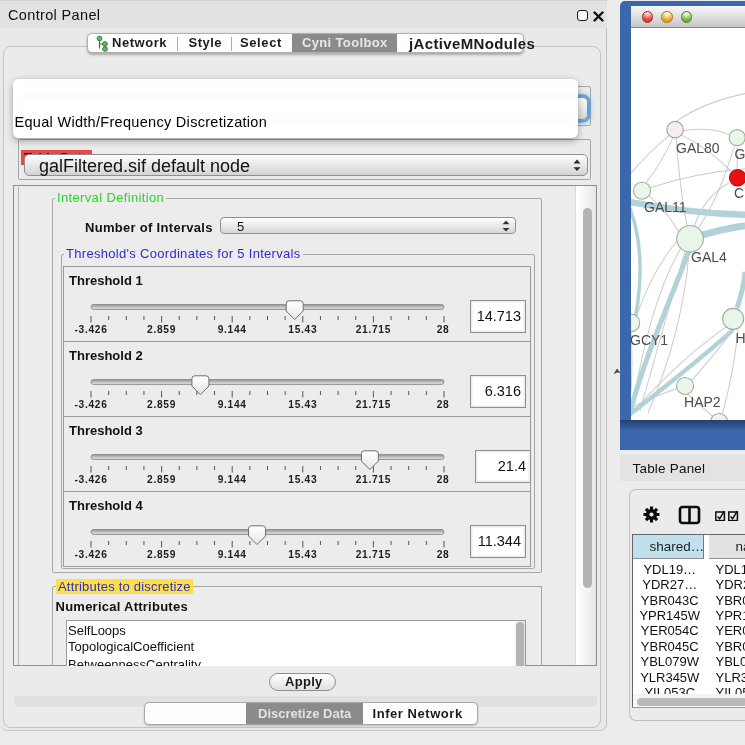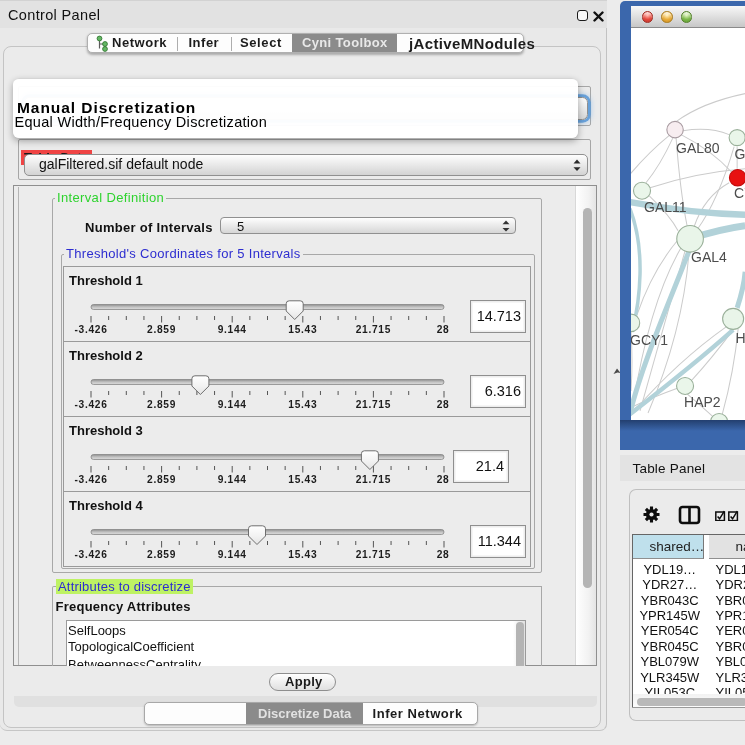--- a/index.html
+++ b/index.html
@@ -33,33 +33,33 @@
   <div class="abs" style="left:88.5px;top:3px;width:1px;height:14px;background:#adadad;"></div>
   <div class="abs" style="left:142.5px;top:3px;width:1px;height:14px;background:#adadad;"></div>
 </div>
 <svg class="abs" style="left:95px;top:35px;" width="15" height="17" viewBox="0 0 15 17">
   <path d="M4.5 4 V13.5 M4.5 9 H10 M10 9 V14" stroke="#5a5a5a" stroke-width="1.2" fill="none"></path>
   <circle cx="4.5" cy="3.5" r="2.4" fill="#63b763" stroke="#337733" stroke-width="0.9"></circle>
   <circle cx="10" cy="9" r="2.4" fill="#63b763" stroke="#337733" stroke-width="0.9"></circle>
   <circle cx="10" cy="14" r="2.4" fill="#63b763" stroke="#337733" stroke-width="0.9"></circle>
 </svg>
 <div class="abs" style="left:112px;top:35px;font-size:13px;font-weight:700;letter-spacing:0.55px;color:#1c1c1c;">Network</div>
-<div class="abs" style="left:188.5px;top:35px;font-size:13px;font-weight:700;letter-spacing:0.5px;color:#1c1c1c;">Infer</div>
+<div class="abs" style="left:188.5px;top:35px;font-size:13px;font-weight:700;letter-spacing:0.5px;color:#1c1c1c;">Style</div>
 <div class="abs" style="left:240px;top:35px;font-size:13px;font-weight:700;letter-spacing:0.6px;color:#1c1c1c;">Select</div>
 <div class="abs" style="left:302px;top:35px;font-size:13px;font-weight:700;letter-spacing:0.35px;color:#e8e8e8;">Cyni Toolbox</div>
 <div class="abs" style="left:409px;top:35px;font-size:15px;font-weight:700;letter-spacing:0.35px;color:#1c1c1c;">jActiveMNodules</div>
 
 <div class="abs" style="left:18px;top:86px;width:573px;height:40px;border:1px solid #a6a6a6;border-radius:2px;"></div>
 
 <div class="abs" style="left:24px;top:97px;width:564px;height:23px;background:linear-gradient(#fdfdfd,#d8d8d8);border:1px solid #8f8f8f;border-radius:5.5px;box-shadow:0 0 0 2.8px rgba(82,148,212,0.8), 0 0 5px 3px rgba(120,175,230,0.55);"></div>
 
 <div class="abs" style="left:18px;top:139px;width:573px;height:41px;border:1px solid #a6a6a6;border-radius:2px;"></div>
 <div class="abs" style="left:21px;top:150px;font-size:13px;font-weight:700;color:#1a1a1a;background:#ef4444;padding:0 3px;">Table Data</div>
 <div class="abs" style="left:24px;top:153.5px;width:564px;height:22.5px;background:linear-gradient(#fefefe,#d3d3d3);border:1px solid #909090;border-radius:5px;"></div>
-<div class="abs" style="left:39px;top:156px;font-size:14px;color:#111;">galFiltered.sif default node</div>
+<div class="abs" style="left:39px;top:156px;font-size:18px;color:#111;">galFiltered.sif default node</div>
 <svg class="abs" style="left:571.5px;top:159px;" width="10" height="13" viewBox="0 0 10 13">
   <path d="M1.5 4.4 L5 0.6 L8.5 4.4 Z" fill="#2a2a2a"></path>
       <path d="M1.5 8.2 L5 12 L8.5 8.2 Z" fill="#2a2a2a"></path>
 </svg>
 
 <div class="abs" id="content" style="left:13px;top:185px;width:584px;height:481px;background:#ececec;border:1px solid #8f8f8f;overflow:hidden;">
   <div class="abs" style="left:4px;top:1px;width:1px;height:480px;background:#b5b5b5;"></div>
 
   <div class="abs" style="left:561px;top:0;width:22px;height:481px;background:linear-gradient(to right,#ffffff,#f2f2f2 60%,#e2e2e2);border-left:1px solid #d8d8d8;"></div>
   <div class="abs" style="left:569px;top:22px;width:8.5px;height:380px;background:#b4b4b4;border-radius:4.5px;"></div>
@@ -117,26 +117,26 @@
 <use href="#thumb" x="137.4" y="109.5"></use>
 <use href="#thumb" x="306.9" y="184.5"></use>
 <use href="#thumb" x="194" y="259.5"></use>
 </svg>
 <div class="abs" style="left:69px;top:273px;font-size:13px;font-weight:700;color:#111;">Threshold 1</div>
 <div class="abs" style="left:69px;top:348px;font-size:13px;font-weight:700;color:#111;">Threshold 2</div>
 <div class="abs" style="left:69px;top:423px;font-size:13px;font-weight:700;color:#111;">Threshold 3</div>
 <div class="abs" style="left:69px;top:498px;font-size:13px;font-weight:700;color:#111;">Threshold 4</div>
 <div class="abs valbox" style="left:470px;top:300px;">14.713</div>
 <div class="abs valbox" style="left:470px;top:375px;text-align:right;">6.316</div>
-<div class="abs valbox" style="left:453px;top:450px;">21.4</div>
+<div class="abs valbox" style="left:475px;top:450px;">21.4</div>
 <div class="abs valbox" style="left:470px;top:525px;">11.344</div>
 
 <div class="abs" style="left:52px;top:585.5px;width:490px;height:80.5px;border:1px solid #a8a8a8;border-bottom:none;border-top-left-radius:2px;"></div>
-<div class="abs" style="left:56px;top:578.6px;font-size:13px;letter-spacing:0.2px;color:#2d2dd0;background:#bef264;padding:0 2px;">Attributes to discretize</div>
-<div class="abs" style="left:55.5px;top:599px;font-size:13px;font-weight:700;letter-spacing:0.25px;color:#111;">Frequency Attributes</div>
+<div class="abs" style="left:56px;top:578.6px;font-size:13px;letter-spacing:0.2px;color:#2d2dd0;background:#fde047;padding:0 2px;">Attributes to discretize</div>
+<div class="abs" style="left:55.5px;top:599px;font-size:13px;font-weight:700;letter-spacing:0.25px;color:#111;">Numerical Attributes</div>
 <div class="abs" style="left:65.5px;top:619.5px;width:460px;height:46.5px;background:#ffffff;border:1px solid #9a9a9a;border-bottom:none;"></div>
 <div class="abs" style="left:68px;top:622.5px;font-size:13px;color:#111;">SelfLoops</div>
 <div class="abs" style="left:68px;top:639.3px;font-size:13px;color:#111;">TopologicalCoefficient</div>
 <div class="abs" style="left:68px;top:656.6px;font-size:13px;color:#111;height:9.5px;overflow:hidden;">BetweennessCentrality</div>
 <div class="abs" style="left:513px;top:620.5px;width:12px;height:45.5px;background:linear-gradient(to right,#fff,#ededed 55%,#e0e0e0);"></div>
 <div class="abs" style="left:515.5px;top:622px;width:8px;height:44px;background:#b4b4b4;border-radius:4px 4px 0 0;"></div>
 
 <div class="abs" style="left:14px;top:696px;width:583px;height:10.5px;background:#e0e0e0;border-radius:0 0 5px 5px;"></div>
 <div class="abs" style="left:268.5px;top:672.5px;width:67.5px;height:18px;background:linear-gradient(#ffffff,#e0e0e0);border:1px solid #8e8e8e;border-radius:9px;"></div>
 <div class="abs" style="left:285px;top:673.5px;font-size:13px;font-weight:700;letter-spacing:0.3px;color:#1a1a1a;">Apply</div>
@@ -261,16 +261,15 @@
   <div class="abs trow" style="top:119.6px;"><span class="c1">YBL079W</span><span class="c2">YBL07</span></div>
   <div class="abs trow" style="top:135px;"><span class="c1">YLR345W</span><span class="c2">YLR34</span></div>
   <div class="abs trow" style="top:150.4px;"><span class="c1">YIL053C</span><span class="c2">YIL05</span></div>
 
   <div class="abs" style="left:0;top:159.5px;width:113.5px;height:13.5px;background:linear-gradient(#f2f2f2,#fdfdfd);"></div>
   <div class="abs" style="left:4px;top:163px;width:110px;height:8px;background:#b9b9b9;border-radius:4px;"></div>
 </div>
 <div class="abs" style="left:631.5px;top:707px;width:113.5px;height:1px;background:#9a9a9a;"></div>
 
 <div class="abs" style="left:13px;top:77.5px;width:565px;height:60.5px;background:rgba(255,255,255,0.97);border-radius:6px;border-top:1px solid #d5d5d5;box-shadow:0 3px 7px rgba(0,0,0,0.32);"></div>
-<div class="abs" style="left:17px;top:99px;font-size:15.5px;font-weight:700;letter-spacing:0.95px;color:#000;">Manual Discretization</div>
 <div class="abs" style="left:14.5px;top:114px;font-size:14.5px;letter-spacing:0.3px;color:#000;">Equal Width/Frequency Discretization</div>
 
 </div>
 
 </body></html>

